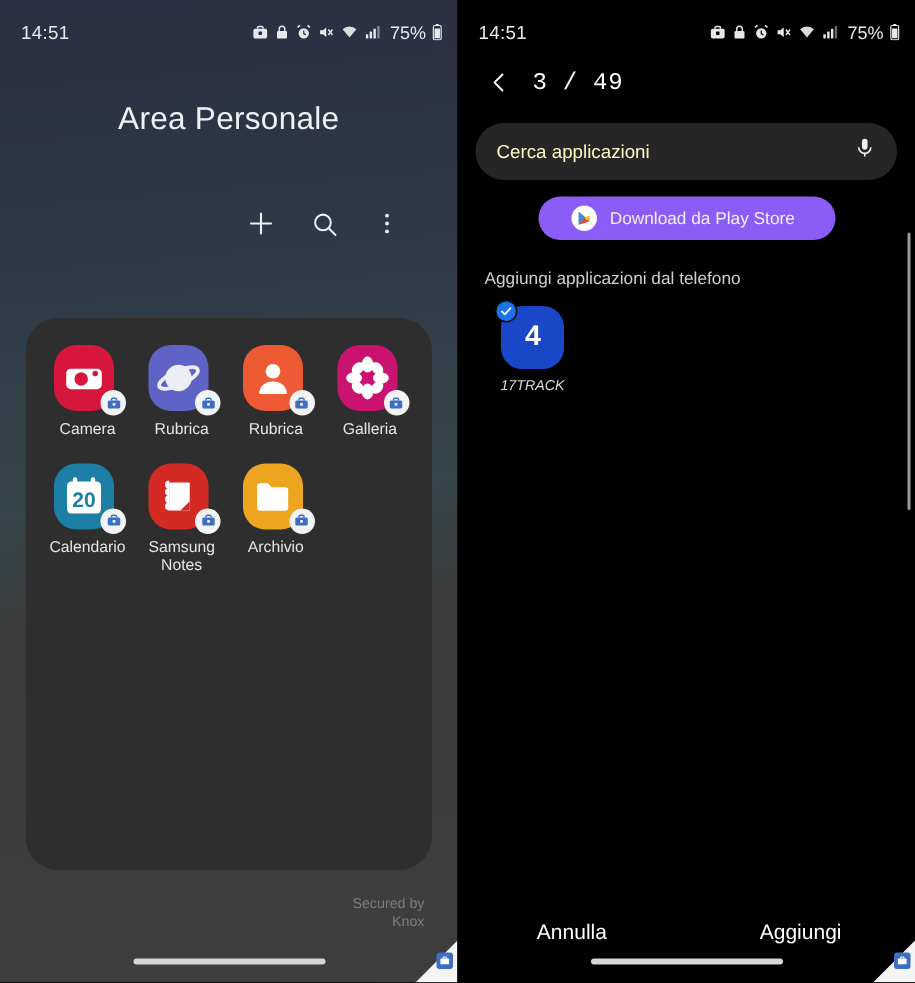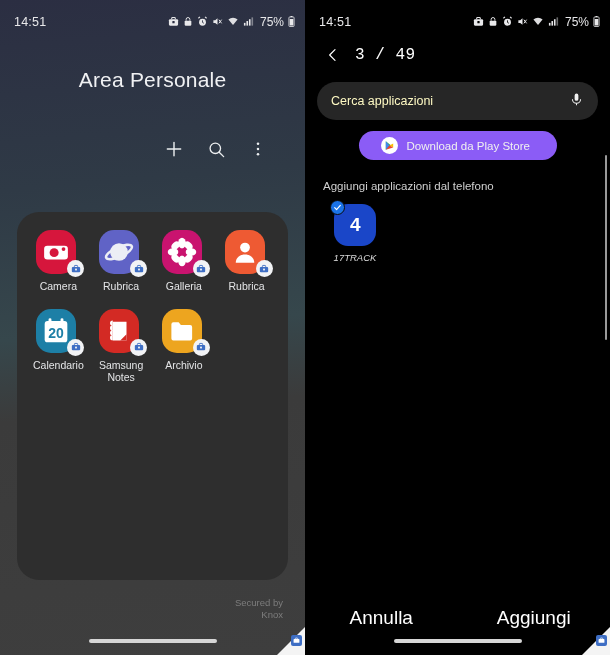--- a/index.html
+++ b/index.html
@@ -130,21 +130,21 @@
   .scroll-track {
     position:absolute; right:3px; top:155px; width:2.5px; height:185px;
     background:#9a9a9a; border-radius:2px;
   }
 
   .bottom-bar {
     position:absolute; left:0; right:0; bottom:26px;
     display:flex; align-items:center;
   }
   .bb-btn {
-    flex:1; text-align:center; font-size:19px; color:#fff; cursor:pointer;
+    flex:1; text-align:center; font-size:14px; color:#fff; cursor:pointer;
   }
 </style>
 </head>
 <body>
 
 <div class="screen">
 
   <div class="panel-left">
 
     <div class="statusbar">
@@ -245,20 +245,39 @@
           </div>
           <div class="app-label">Camera</div>
         </div>
 
         <div class="app-cell">
           <div class="app-ic-wrap">
             <div class="app-ic" style="background:#6063c6">
               <svg width="32" height="32" viewBox="0 0 24 24">
                   <circle cx="12" cy="12" r="6.6" fill="#eceef5"></circle>
                   <ellipse cx="12" cy="12" rx="10.5" ry="3.6" transform="rotate(-24 12 12)" fill="none" stroke="#eceef5" stroke-width="1.9"></ellipse>
+                </svg>
+            </div>
+            <div class="work-badge">
+              <svg width="10" height="10" viewBox="0 0 24 24">
+                  <rect x="2" y="7" width="20" height="13" rx="2.5" fill="#3e6ec4"></rect>
+                  <path d="M8 7V5.5a2 2 0 012-2h4a2 2 0 012 2V7" stroke="#3e6ec4" stroke-width="2.4" fill="none"></path>
+                  <rect x="9.8" y="11" width="4.4" height="4.4" rx="1" fill="#f2f3f5"></rect>
+                </svg>
+            </div>
+          </div>
+          <div class="app-label">Rubrica</div>
+        </div>
+
+        <div class="app-cell">
+          <div class="app-ic-wrap">
+            <div class="app-ic" style="background:#ee5a33">
+              <svg width="30" height="30" viewBox="0 0 24 24">
+                  <circle cx="12" cy="8.4" r="3.9" fill="#fff"></circle>
+                  <path d="M4.6 20.5c0-4.1 3.3-6.6 7.4-6.6s7.4 2.5 7.4 6.6z" fill="#fff"></path>
                 </svg>
             </div>
             <div class="work-badge">
               <svg width="10" height="10" viewBox="0 0 24 24">
                   <rect x="2" y="7" width="20" height="13" rx="2.5" fill="#3e6ec4"></rect>
                   <path d="M8 7V5.5a2 2 0 012-2h4a2 2 0 012 2V7" stroke="#3e6ec4" stroke-width="2.4" fill="none"></path>
                   <rect x="9.8" y="11" width="4.4" height="4.4" rx="1" fill="#f2f3f5"></rect>
                 </svg>
             </div>
           </div>
@@ -288,39 +307,20 @@
                   <path d="M8 7V5.5a2 2 0 012-2h4a2 2 0 012 2V7" stroke="#3e6ec4" stroke-width="2.4" fill="none"></path>
                   <rect x="9.8" y="11" width="4.4" height="4.4" rx="1" fill="#f2f3f5"></rect>
                 </svg>
             </div>
           </div>
           <div class="app-label">Galleria</div>
         </div>
 
         <div class="app-cell">
           <div class="app-ic-wrap">
-            <div class="app-ic" style="background:#ee5a33">
-              <svg width="30" height="30" viewBox="0 0 24 24">
-                  <circle cx="12" cy="8.4" r="3.9" fill="#fff"></circle>
-                  <path d="M4.6 20.5c0-4.1 3.3-6.6 7.4-6.6s7.4 2.5 7.4 6.6z" fill="#fff"></path>
-                </svg>
-            </div>
-            <div class="work-badge">
-              <svg width="10" height="10" viewBox="0 0 24 24">
-                  <rect x="2" y="7" width="20" height="13" rx="2.5" fill="#3e6ec4"></rect>
-                  <path d="M8 7V5.5a2 2 0 012-2h4a2 2 0 012 2V7" stroke="#3e6ec4" stroke-width="2.4" fill="none"></path>
-                  <rect x="9.8" y="11" width="4.4" height="4.4" rx="1" fill="#f2f3f5"></rect>
-                </svg>
-            </div>
-          </div>
-          <div class="app-label">Rubrica</div>
-        </div>
-
-        <div class="app-cell">
-          <div class="app-ic-wrap">
             <div class="app-ic" style="background:#1d7fa6">
               <svg width="32" height="32" viewBox="0 0 24 24">
                 <rect x="3.5" y="4.5" width="17" height="16" rx="2.2" fill="#fff"></rect>
                 <rect x="6.4" y="2.4" width="2.2" height="4" rx="1.1" fill="#fff"></rect>
                 <rect x="15.4" y="2.4" width="2.2" height="4" rx="1.1" fill="#fff"></rect>
                 <text x="12" y="17.4" font-size="10.5" font-weight="bold" fill="#1d7fa6" text-anchor="middle" font-family="Liberation Sans, sans-serif">20</text>
               </svg>
             </div>
             <div class="work-badge">
               <svg width="10" height="10" viewBox="0 0 24 24">

